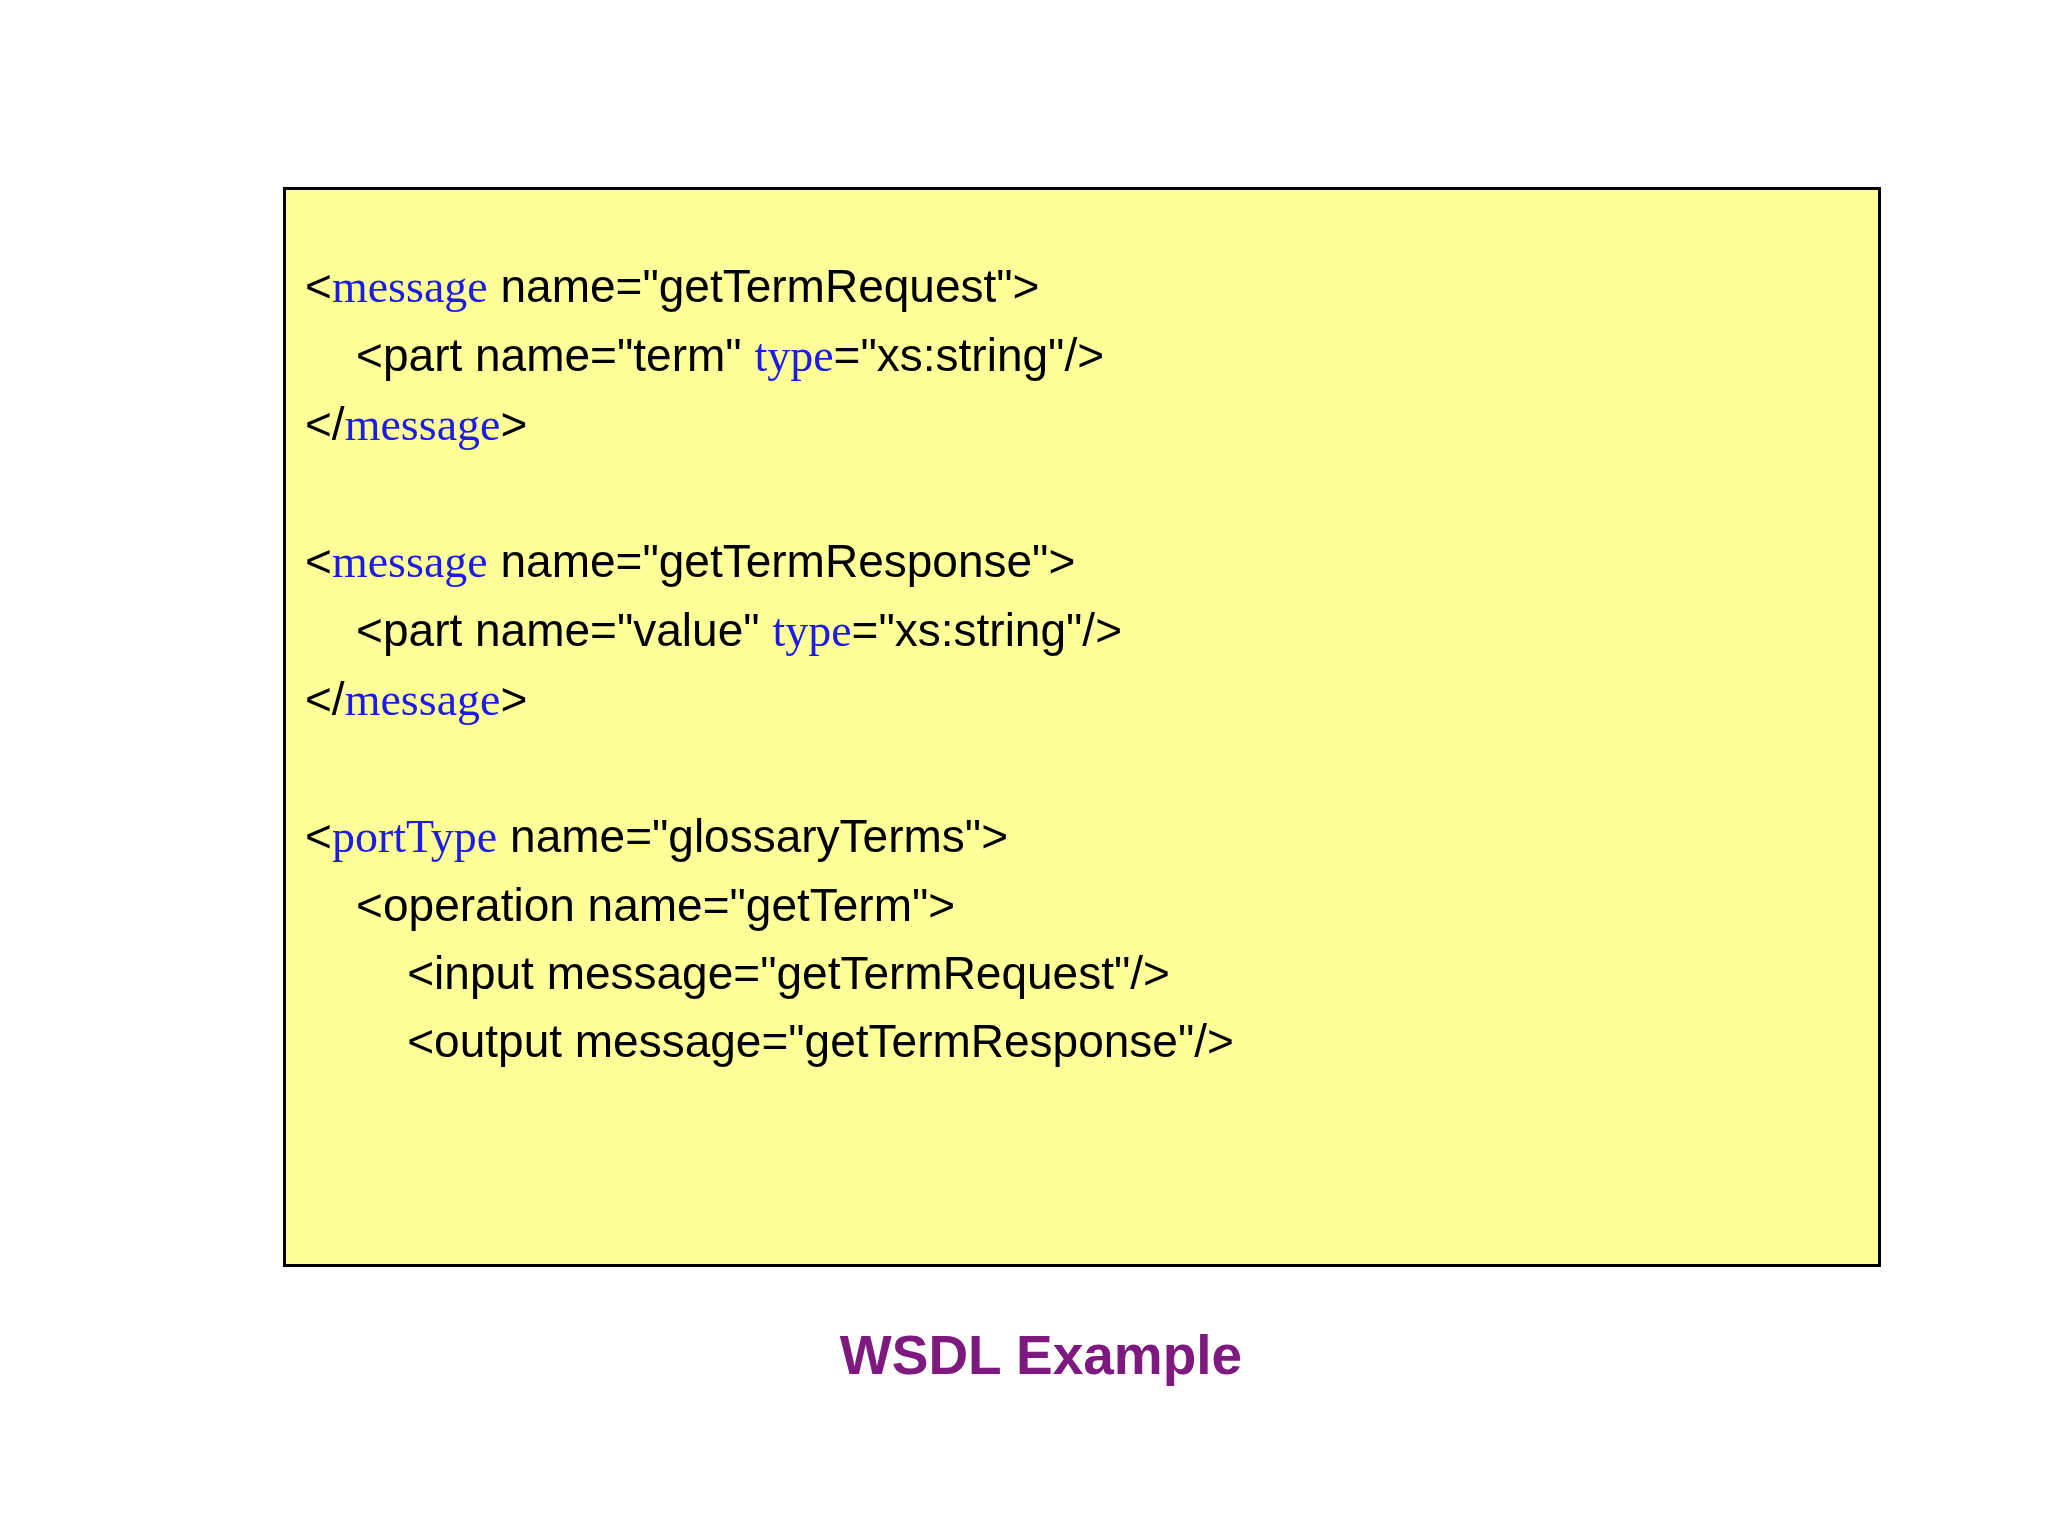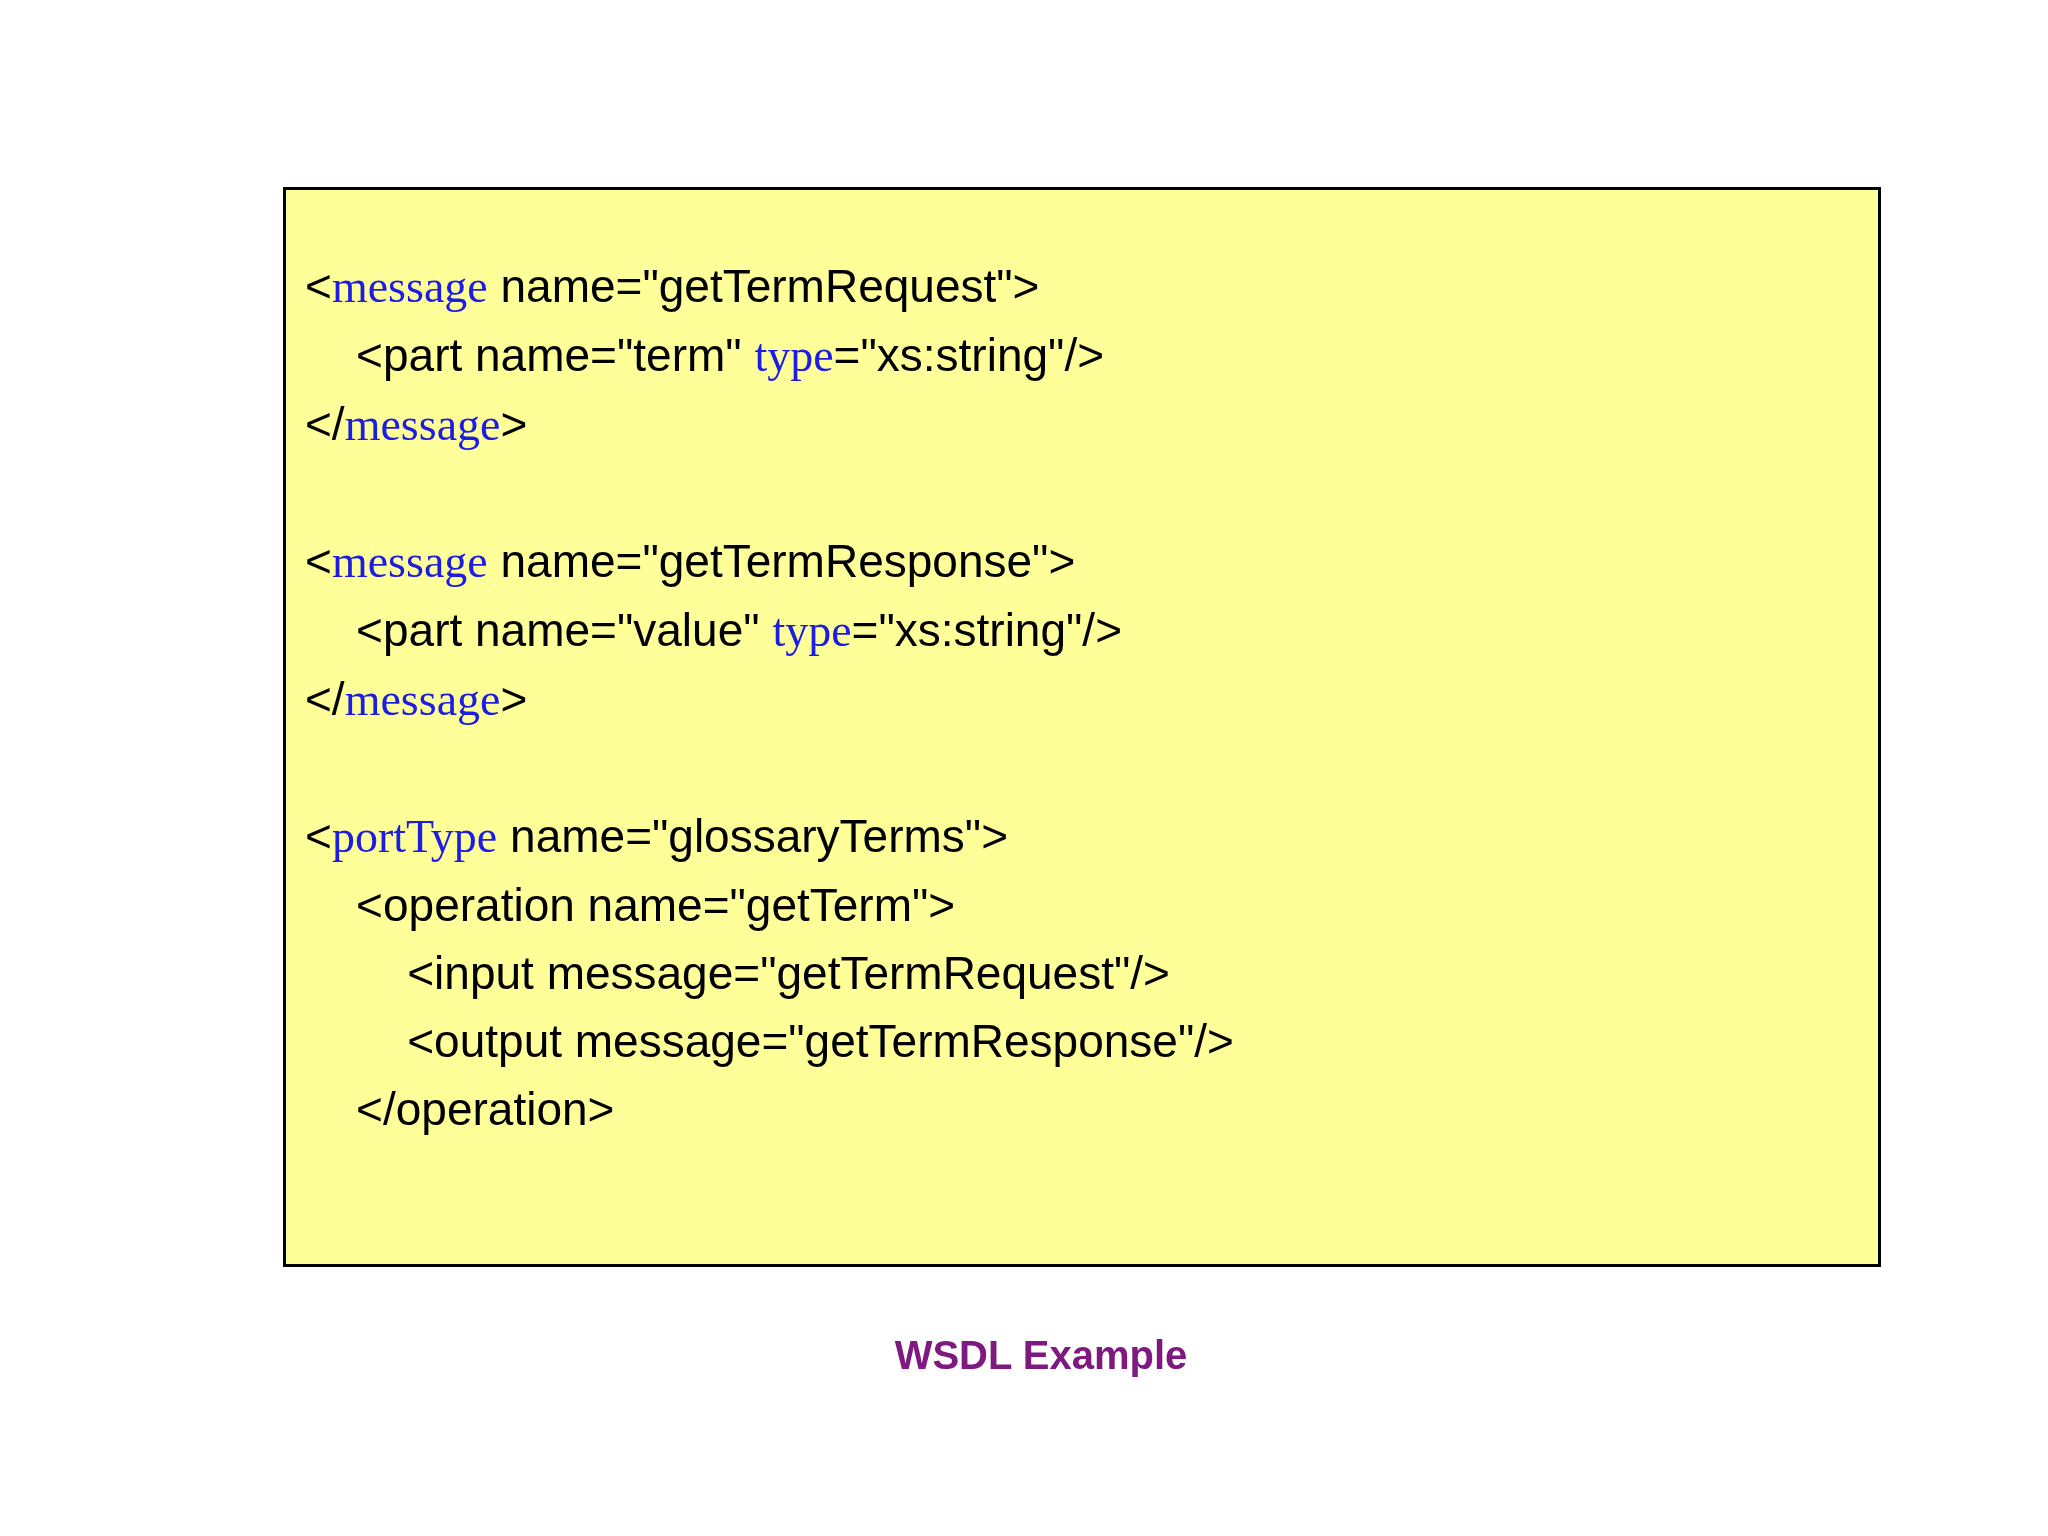--- a/index.html
+++ b/index.html
@@ -44,21 +44,21 @@
   }
   .tok-plain   { color: var(--code-plain); }
   .tok-keyword { color: var(--code-keyword); font-family: Liberation Serif, serif; }
   .caption {
     position: absolute;
     left: 242px;
     top: 1322px;
     width: 1598px;
     text-align: center;
     font-family: "Liberation Sans", sans-serif;
-    font-size: 40px;
+    font-size: 55px;
     line-height: 66px;
     font-weight: bold;
     color: var(--caption-color);
   }
 </style>
 </head>
 <body>
 
 <div class="slide">
 
@@ -69,19 +69,18 @@
         <div class="code-line"><span class="tok-plain">&lt;/</span><span class="tok-keyword">message</span><span class="tok-plain">&gt;</span></div>
         <div class="code-line">&nbsp;</div>
         <div class="code-line"><span class="tok-plain">&lt;</span><span class="tok-keyword">message</span><span class="tok-plain"> name="getTermResponse"&gt;</span></div>
         <div class="code-line"><span class="tok-plain">    &lt;part name="value" </span><span class="tok-keyword">type</span><span class="tok-plain">="xs:string"/&gt;</span></div>
         <div class="code-line"><span class="tok-plain">&lt;/</span><span class="tok-keyword">message</span><span class="tok-plain">&gt;</span></div>
         <div class="code-line">&nbsp;</div>
         <div class="code-line"><span class="tok-plain">&lt;</span><span class="tok-keyword">portType</span><span class="tok-plain"> name="glossaryTerms"&gt;</span></div>
         <div class="code-line"><span class="tok-plain">    &lt;operation name="getTerm"&gt;</span></div>
         <div class="code-line"><span class="tok-plain">        &lt;input message="getTermRequest"/&gt;</span></div>
         <div class="code-line"><span class="tok-plain">        &lt;output message="getTermResponse"/&gt;</span></div>
-        <div class="code-line"><span class="tok-plain">    &lt;/operation&gt;</span></div>
       </div>
   </div>
 
   <div class="caption">WSDL Example</div>
 
 </div>
 
 </body></html>

